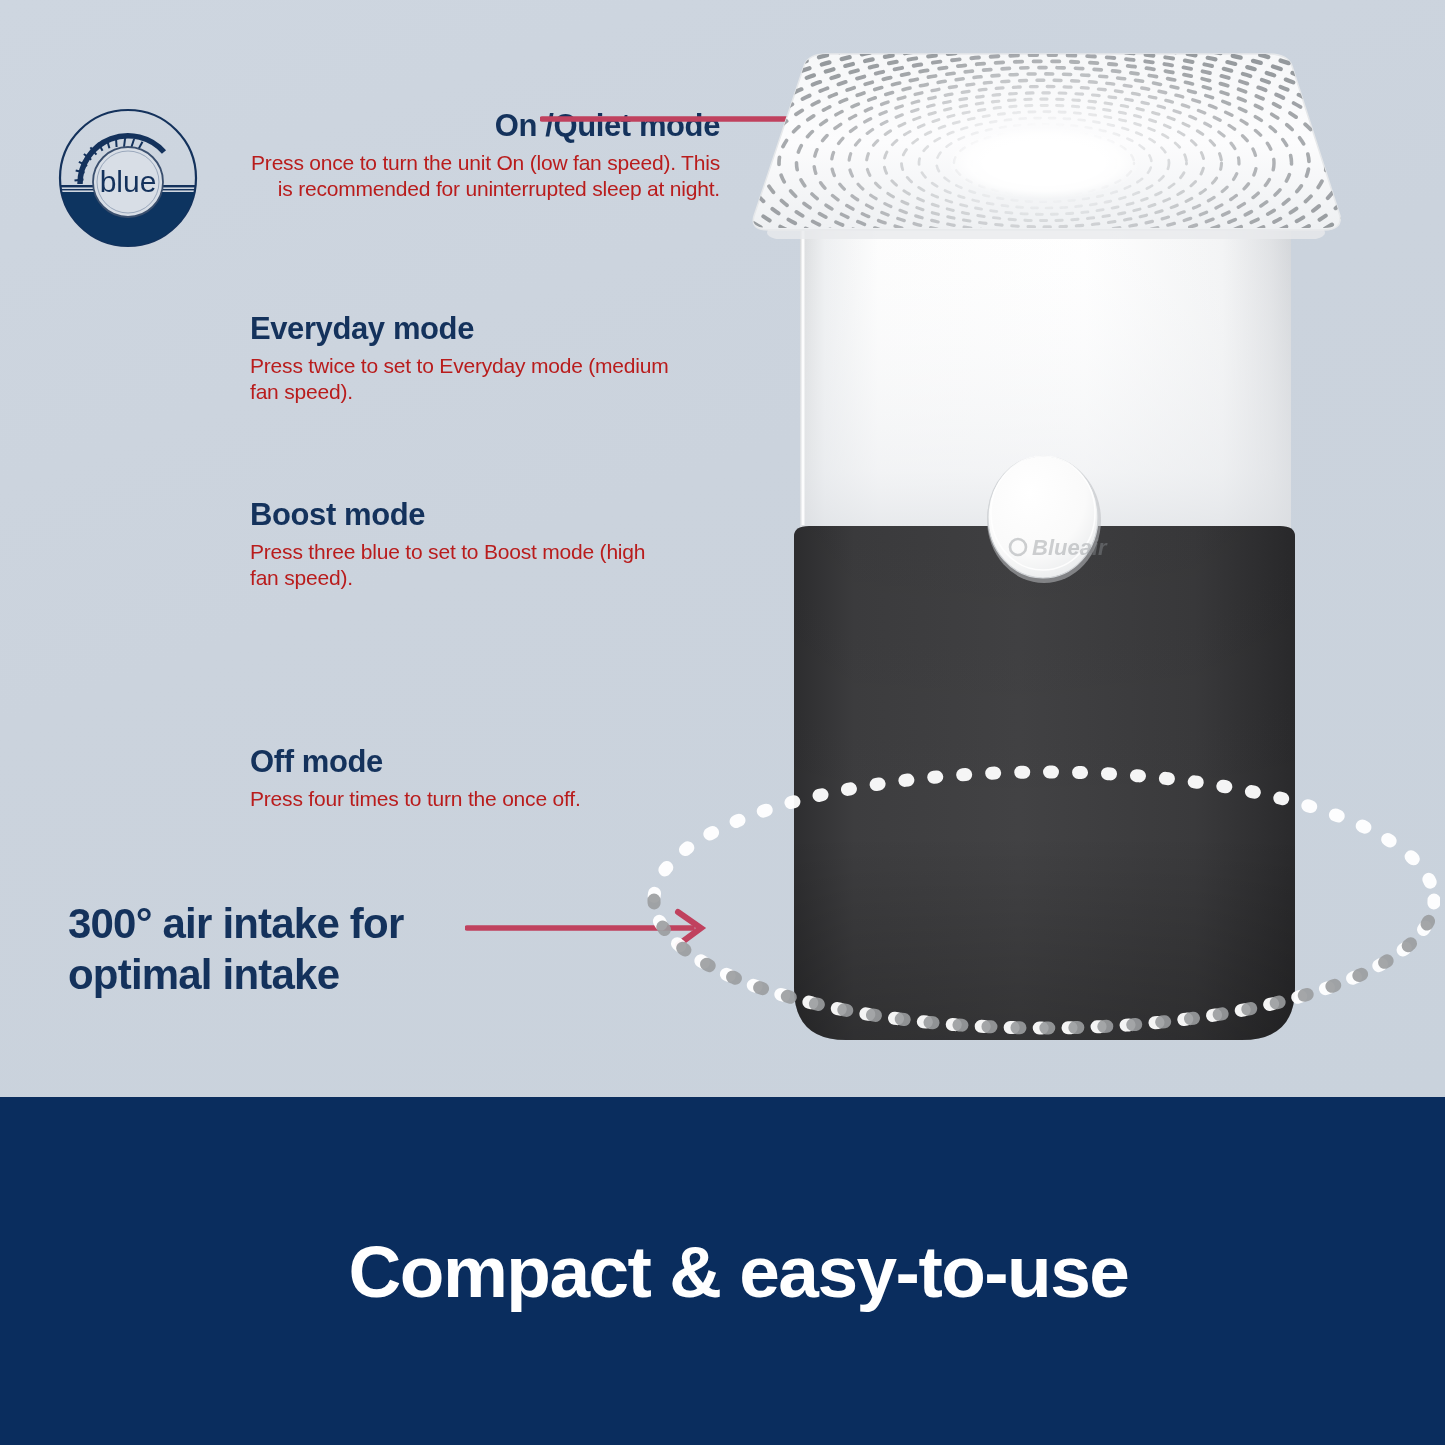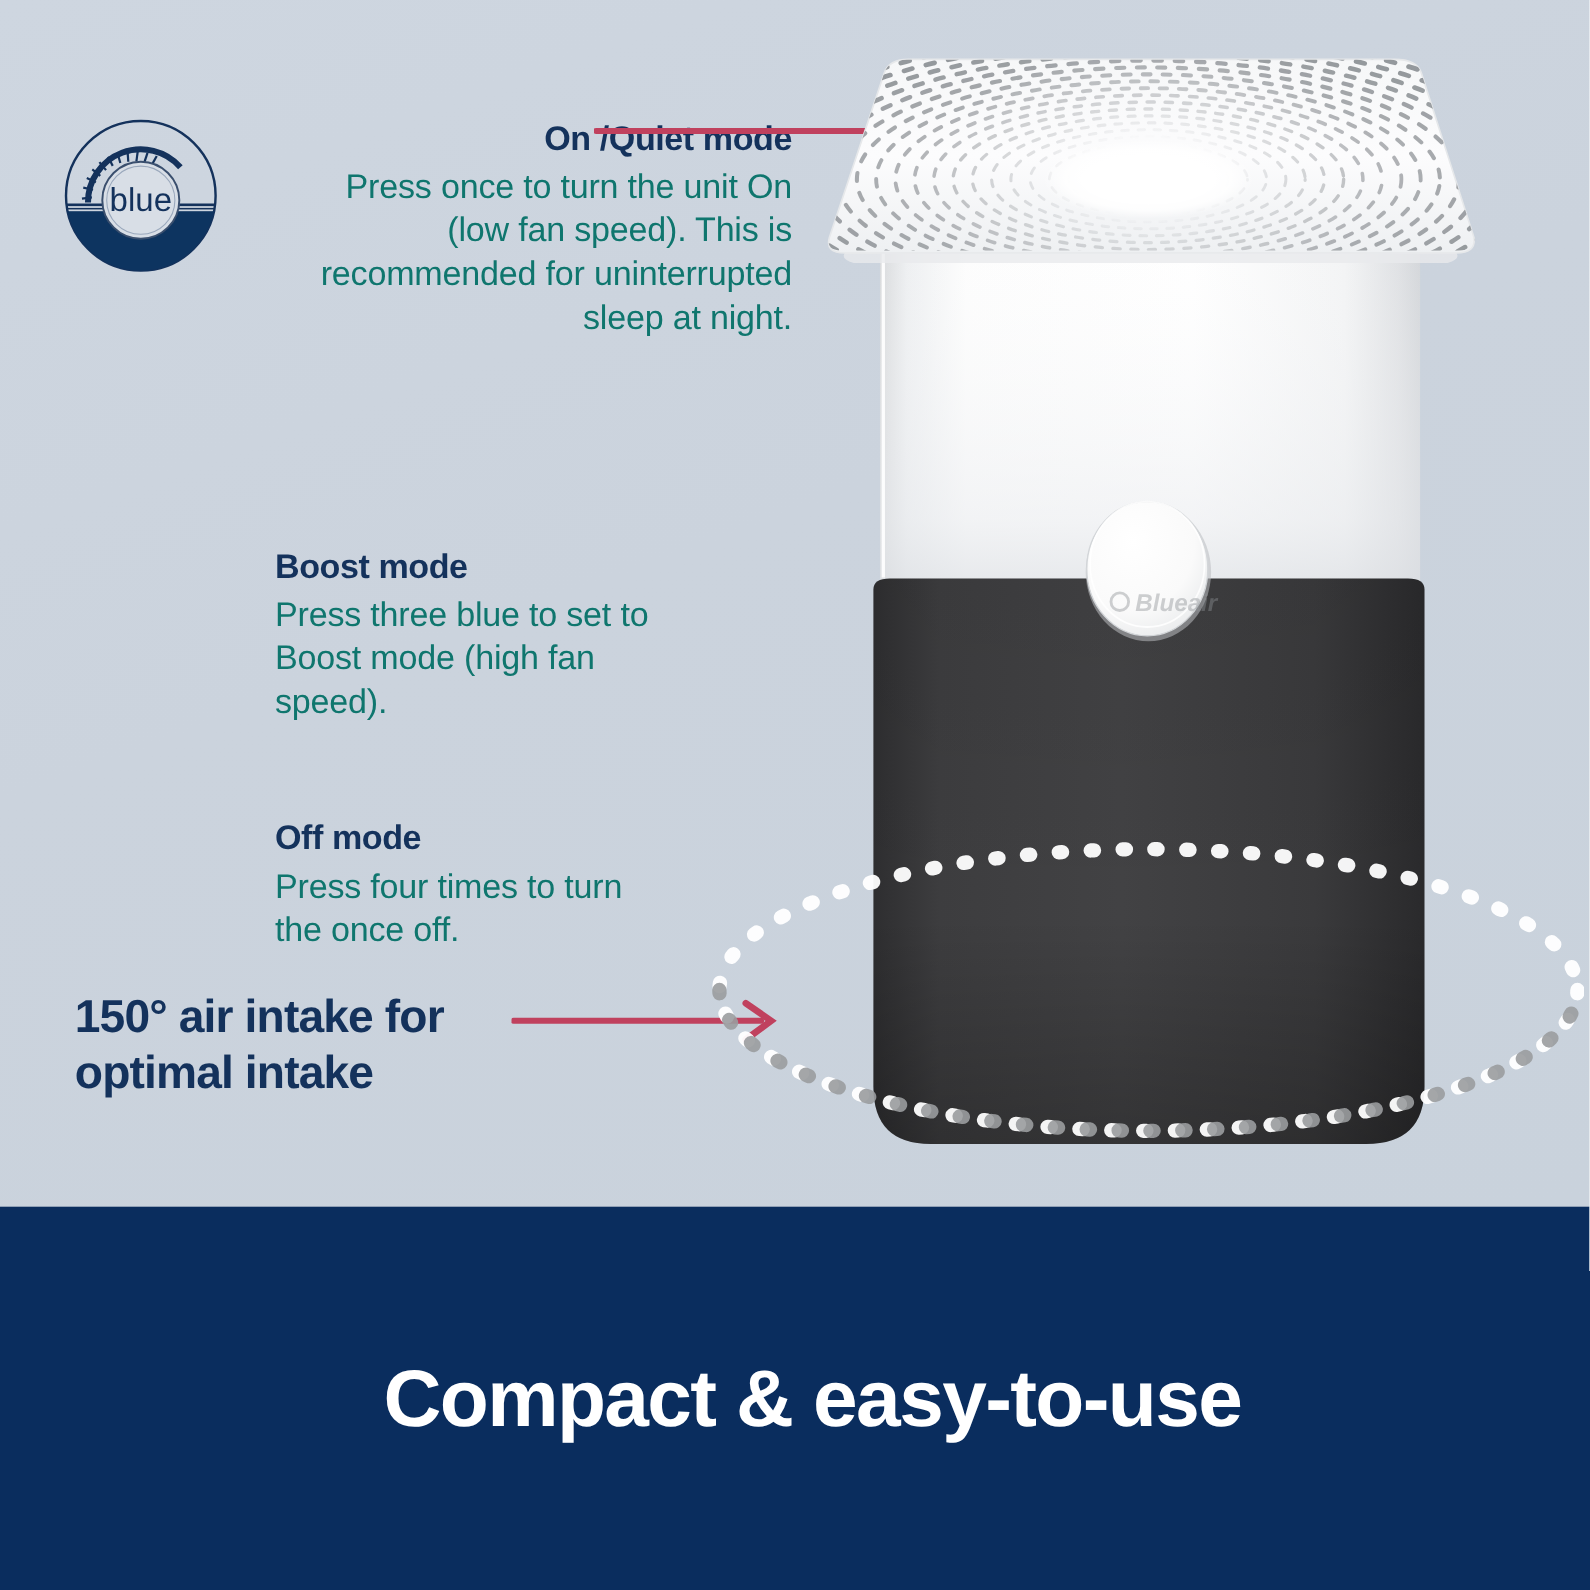--- a/index.html
+++ b/index.html
@@ -57,22 +57,22 @@
   .callout { position: absolute; }
   .callout-title {
     color: #14325c;
     font-weight: 700;
     font-size: 31px;
     letter-spacing: -0.4px;
     margin: 0 0 7px 0;
     line-height: 1.05;
   }
   .callout-body {
-    color: #0f766e;
-    font-size: 31px;
+    color: #b91c1c;
+    font-size: 21px;
     line-height: 1.28;
     margin: 0;
     letter-spacing: -0.2px;
   }
 
   #callout-on     { left: 250px; top: 110px;  width: 470px; text-align: right; }
   #callout-every  { left: 250px; top: 313px;  width: 430px; }
   #callout-boost  { left: 250px; top: 499px;  width: 400px; }
   #callout-off    { left: 250px; top: 702px;  width: 360px; margin-top: 44px; }
 
@@ -143,33 +143,37 @@
       <circle cx="72" cy="76" r="31" fill="none" stroke="#9aa8bc" stroke-width="1"></circle>
       <text x="72" y="86" text-anchor="middle" font-family="'Liberation Sans', sans-serif" font-size="30" font-weight="400" fill="#14325c">blue</text>
     </svg>
   </div>
 
   <div class="callout" id="callout-on">
     <p class="callout-title">On /Quiet mode</p>
     <p class="callout-body">Press once to turn the unit On (low fan speed). This is recommended for uninterrupted sleep at night.</p>
   </div>
 
+  <div class="callout" id="callout-every">
+    <p class="callout-title">Everyday mode</p>
+    <p class="callout-body">Press twice to set to Everyday mode (medium fan speed).</p>
+  </div>
 
   <div class="callout" id="callout-boost">
     <p class="callout-title">Boost mode</p>
     <p class="callout-body">Press three blue to set to Boost mode (high fan speed).</p>
   </div>
 
   <div class="callout" id="callout-off">
     <p class="callout-title">Off mode</p>
     <p class="callout-body">Press four times to turn the once off.</p>
   </div>
 
   <div id="headline-360">
-    <div>150° air intake for</div>
+    <div>300° air intake for</div>
     <div>optimal intake</div>
   </div>
 
   <div class="arrow" id="arrow-top">
     <svg width="520" height="40" viewBox="0 0 520 40">
       <line x1="2" y1="19" x2="492" y2="19" stroke="#c0415e" stroke-width="5.5" stroke-linecap="round"></line>
       <polyline points="478,3 500,19 478,36" fill="none" stroke="#c0415e" stroke-width="6" stroke-linecap="round" stroke-linejoin="miter"></polyline>
     </svg>
   </div>
 

